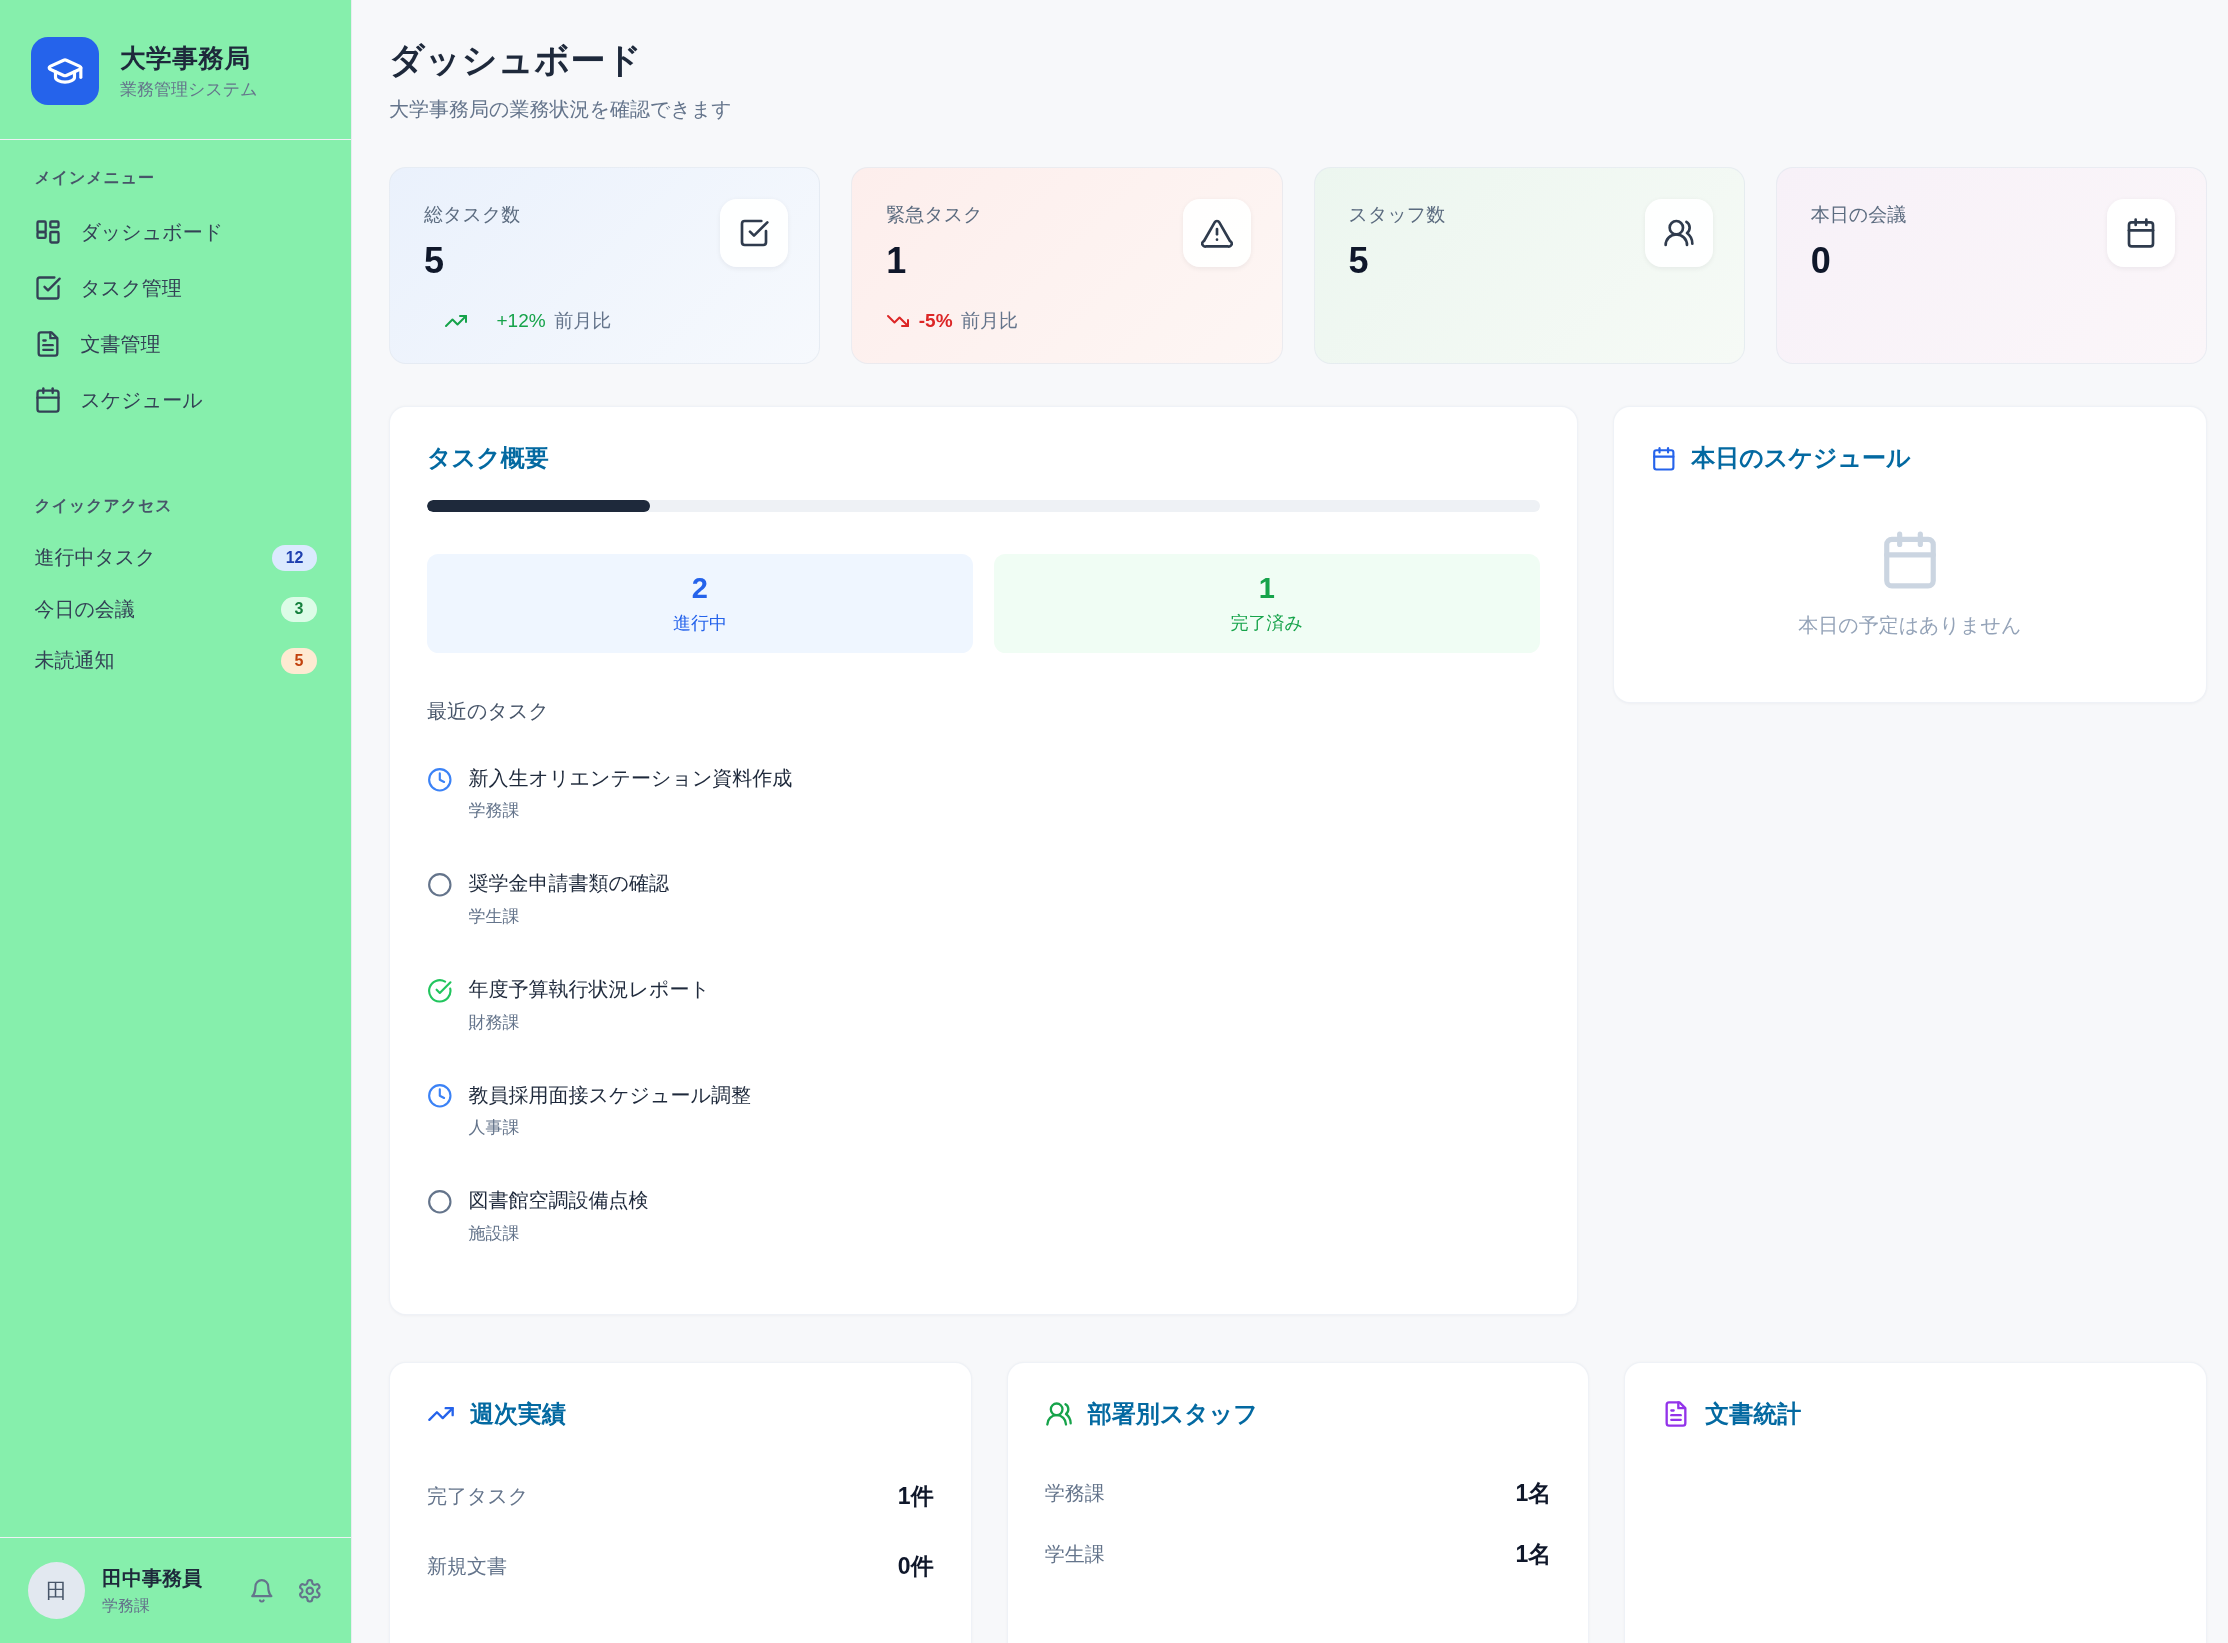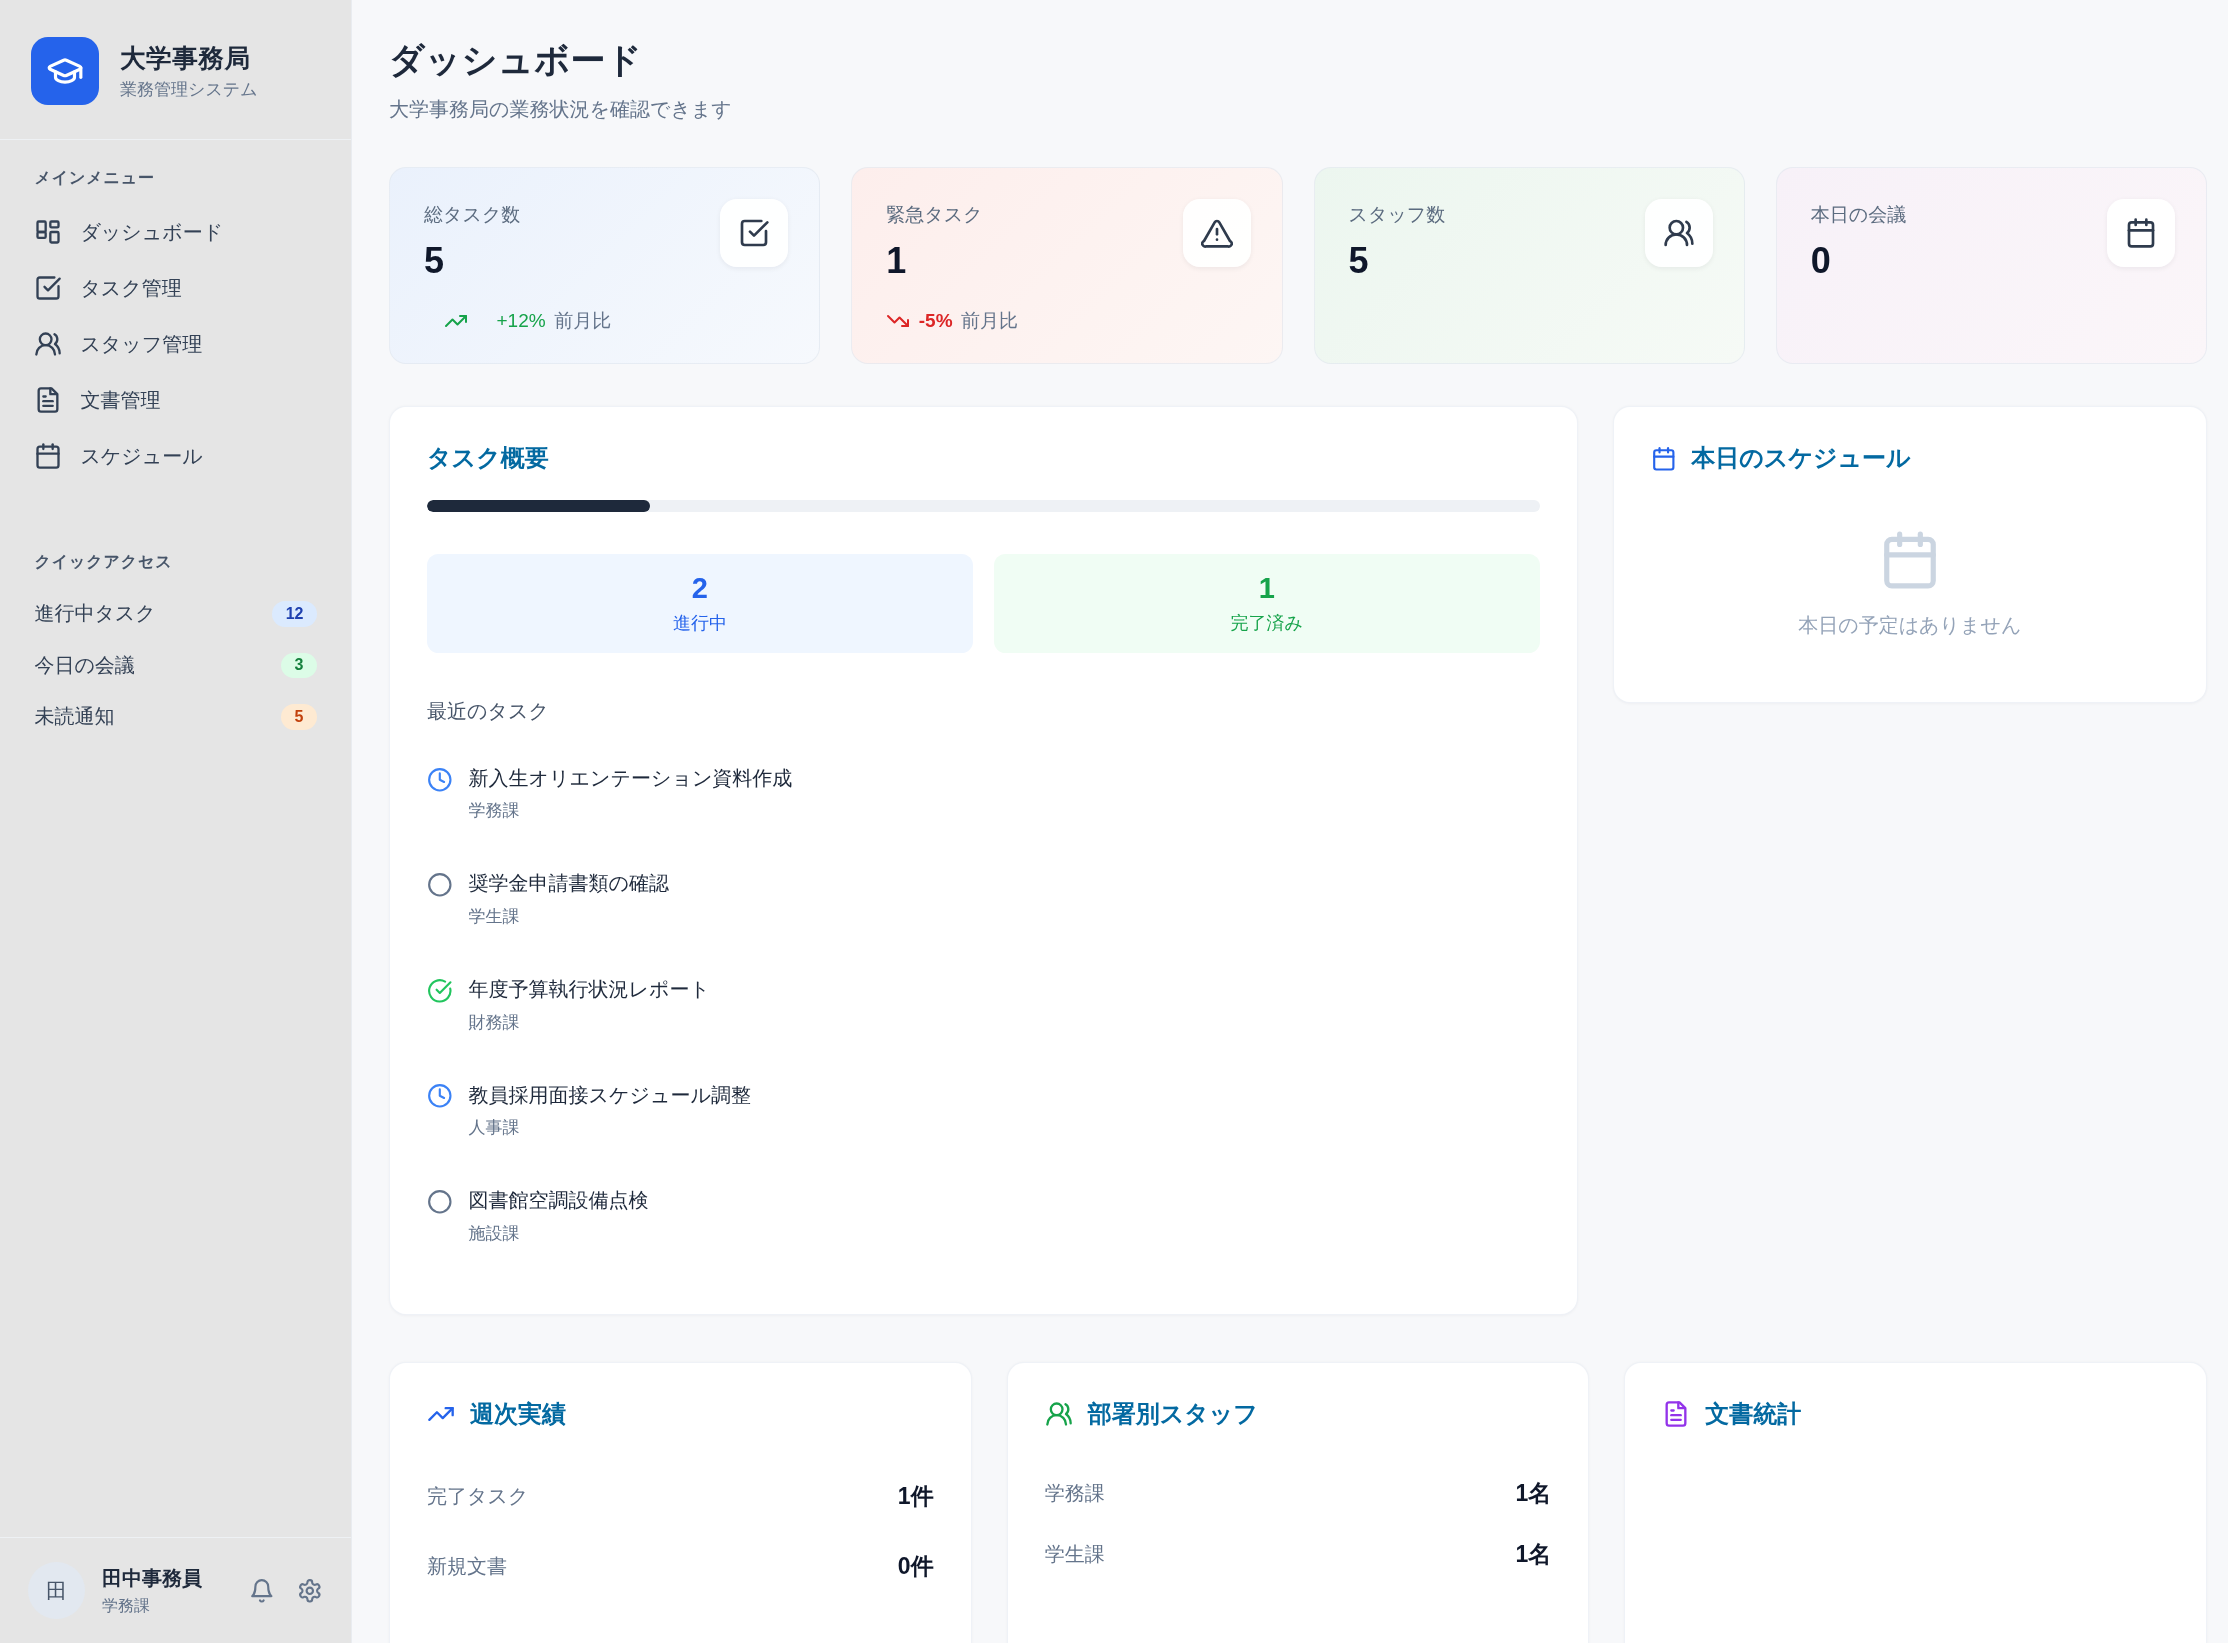--- a/index.html
+++ b/index.html
@@ -8,21 +8,21 @@
     font-family:"Liberation Sans", sans-serif;
     background:#f7f8fa;
     color:#1e293b;
     display:flex;
   }
   svg { display:block; }
 
   
   .sidebar {
     width:352px; min-width:352px; height:100%;
-    background:#e5e5e5;
+    background:#86efac;
     border-right:0.9px solid #e9ecf0;
     display:flex; flex-direction:column;
   }
   .sidebar-header {
     display:flex; align-items:center; gap:21px;
     padding:37px 31px 34px 31px;
     border-bottom:0.9px solid #eef1f4;
   }
   .logo-box {
     width:68px; height:68px; border-radius:17px;
@@ -215,30 +215,20 @@
     <div class="nav-item">
       <span class="nav-icon">
         <svg width="28" height="28" viewBox="0 0 24 24" fill="none" stroke="currentColor" stroke-width="2" stroke-linecap="round" stroke-linejoin="round">
             <path d="M21 10.5V19a2 2 0 0 1-2 2H5a2 2 0 0 1-2-2V5a2 2 0 0 1 2-2h12.5"></path>
             <path d="m9 11 3 3L22 4"></path>
           </svg>
       </span>
       <span>タスク管理</span>
     </div>
 
-    <div class="nav-item">
-      <span class="nav-icon">
-        <svg width="28" height="28" viewBox="0 0 24 24" fill="none" stroke="currentColor" stroke-width="2" stroke-linecap="round" stroke-linejoin="round">
-            <path d="M18 21a8 8 0 0 0-16 0"></path>
-            <circle cx="10" cy="8" r="5"></circle>
-            <path d="M22 20c0-3.37-2-6.5-4-8a5 5 0 0 0-.45-8.3"></path>
-          </svg>
-      </span>
-      <span>スタッフ管理</span>
-    </div>
 
     <div class="nav-item">
       <span class="nav-icon">
         <svg width="28" height="28" viewBox="0 0 24 24" fill="none" stroke="currentColor" stroke-width="2" stroke-linecap="round" stroke-linejoin="round">
             <path d="M15 2H6a2 2 0 0 0-2 2v16a2 2 0 0 0 2 2h12a2 2 0 0 0 2-2V7Z"></path>
             <path d="M14 2v5h5"></path>
             <path d="M16 13H8"></path>
             <path d="M16 17H8"></path>
             <path d="M10 9H8"></path>
           </svg>

